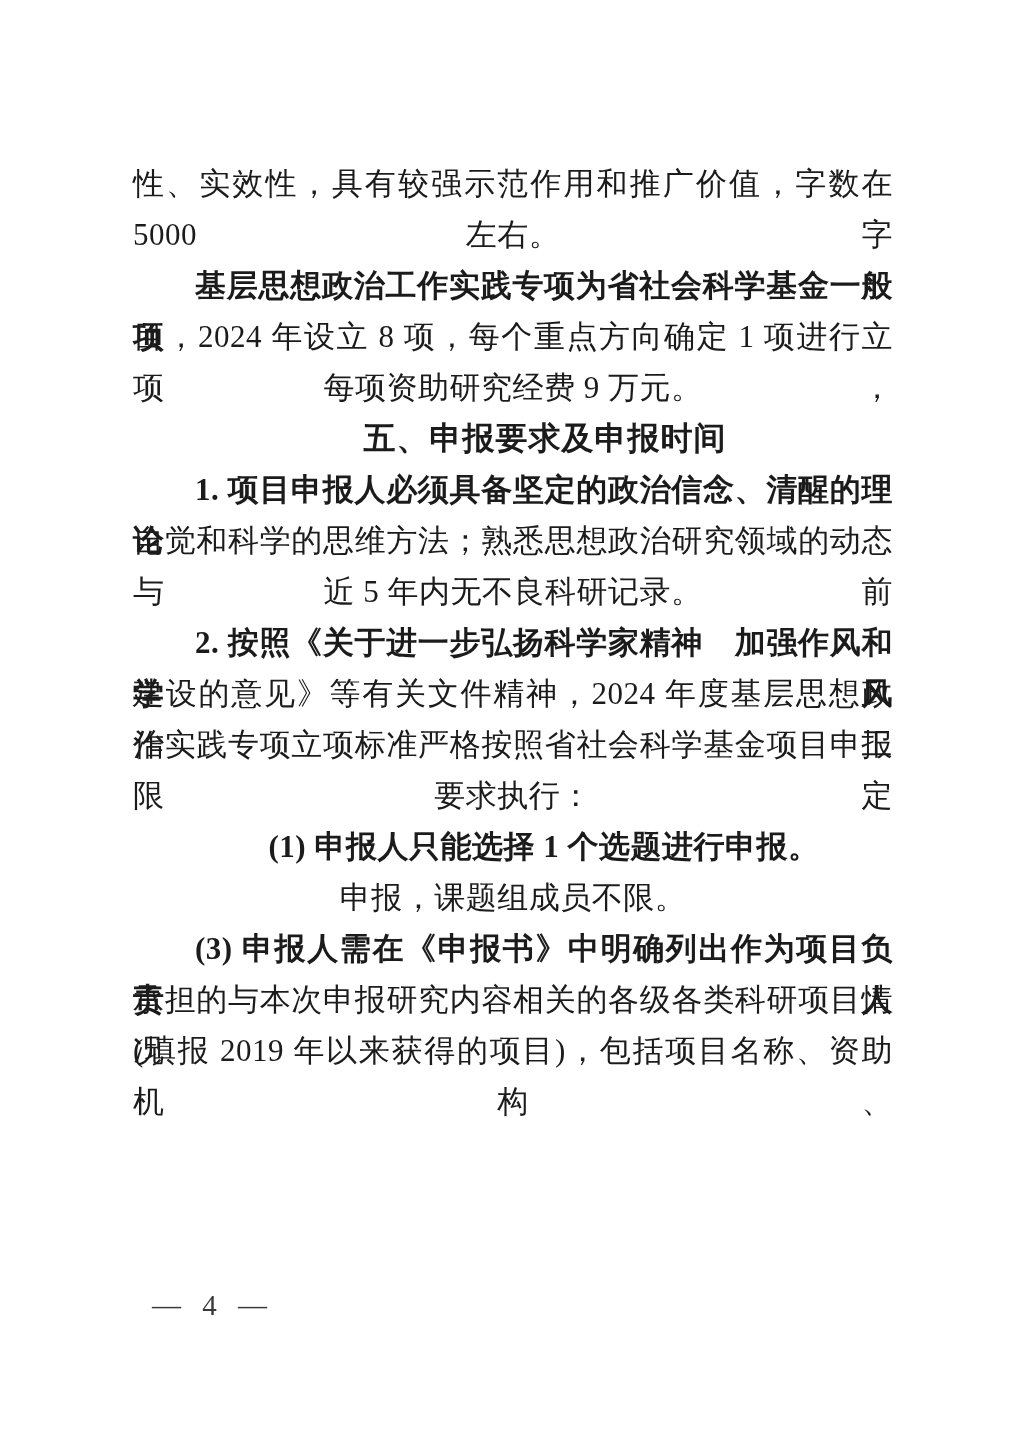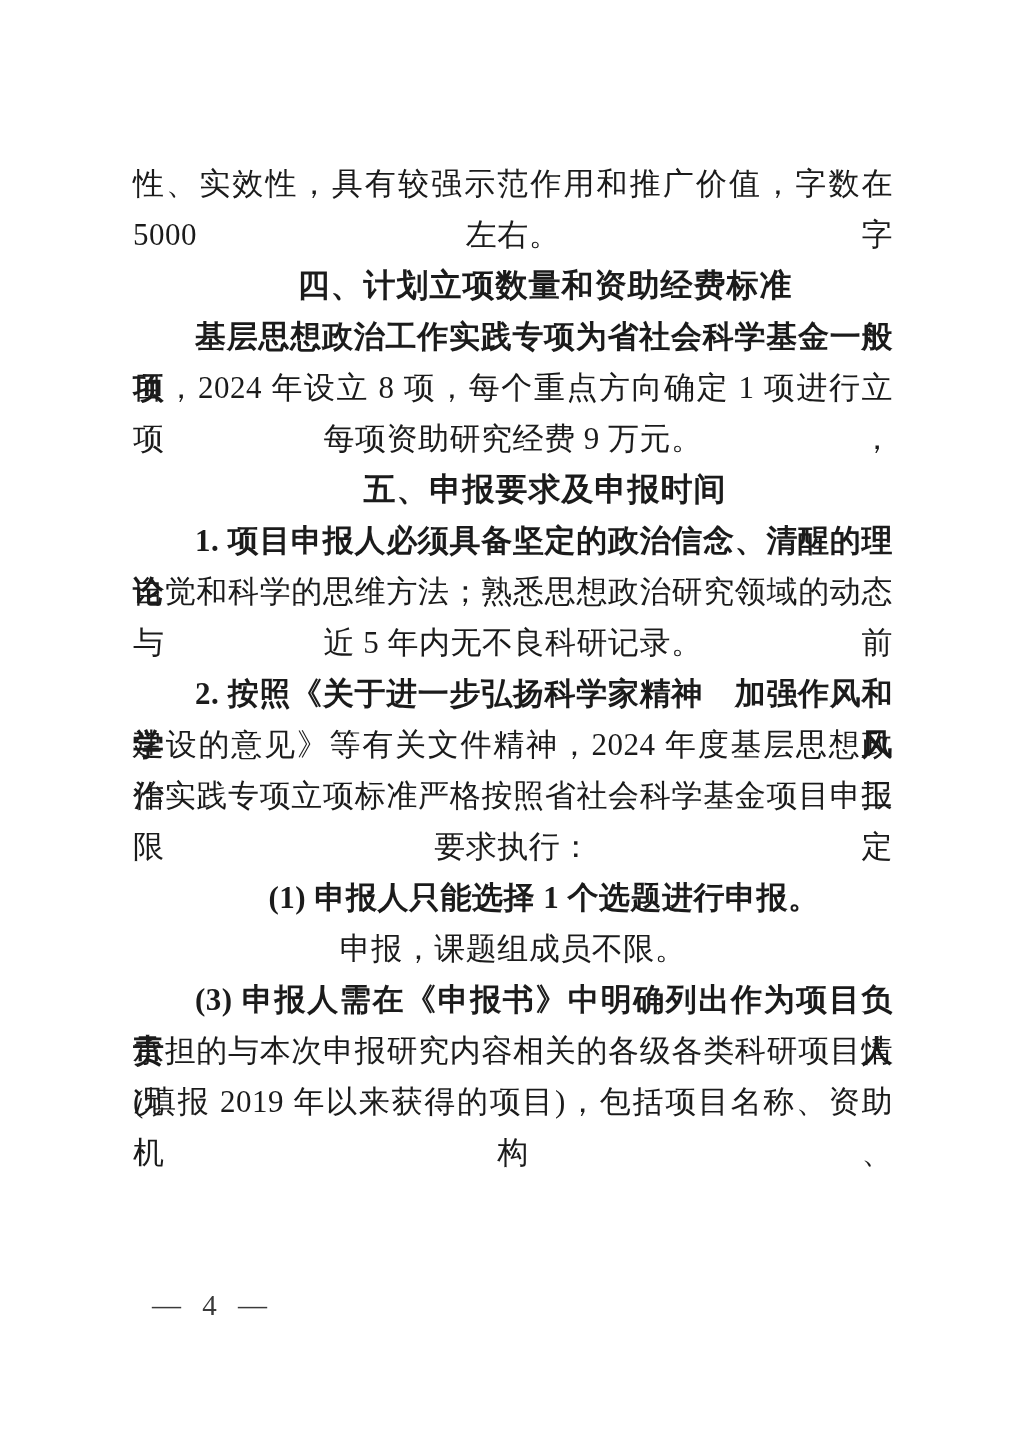--- a/index.html
+++ b/index.html
@@ -60,21 +60,20 @@
     word-spacing: 14px;
   }
 </style>
 </head>
 <body>
 
 <div class="page">
   <div class="content">
     <div class="line fill">性、实效性，具有较强示范作用和推广价值，字数在 5000 字</div>
     <div class="line">左右。</div>
-    <div class="line heading indent">四、计划立项数量和资助经费标准</div>
     <div class="line indent fill">基层思想政治工作实践专项为省社会科学基金一般项</div>
     <div class="line fill">目，2024 年设立 8 项，每个重点方向确定 1 项进行立项，</div>
     <div class="line">每项资助研究经费 9 万元。</div>
     <div class="line heading indent">五、申报要求及申报时间</div>
     <div class="line indent fill">1. 项目申报人必须具备坚定的政治信念、清醒的理论</div>
     <div class="line fill">自觉和科学的思维方法；熟悉思想政治研究领域的动态与前</div>
     <div class="line">近 5 年内无不良科研记录。</div>
     <div class="line indent fill">2. 按照《关于进一步弘扬科学家精神　加强作风和学风</div>
     <div class="line fill">建设的意见》等有关文件精神，2024 年度基层思想政治工</div>
     <div class="line fill">作实践专项立项标准严格按照省社会科学基金项目申报限定</div>

